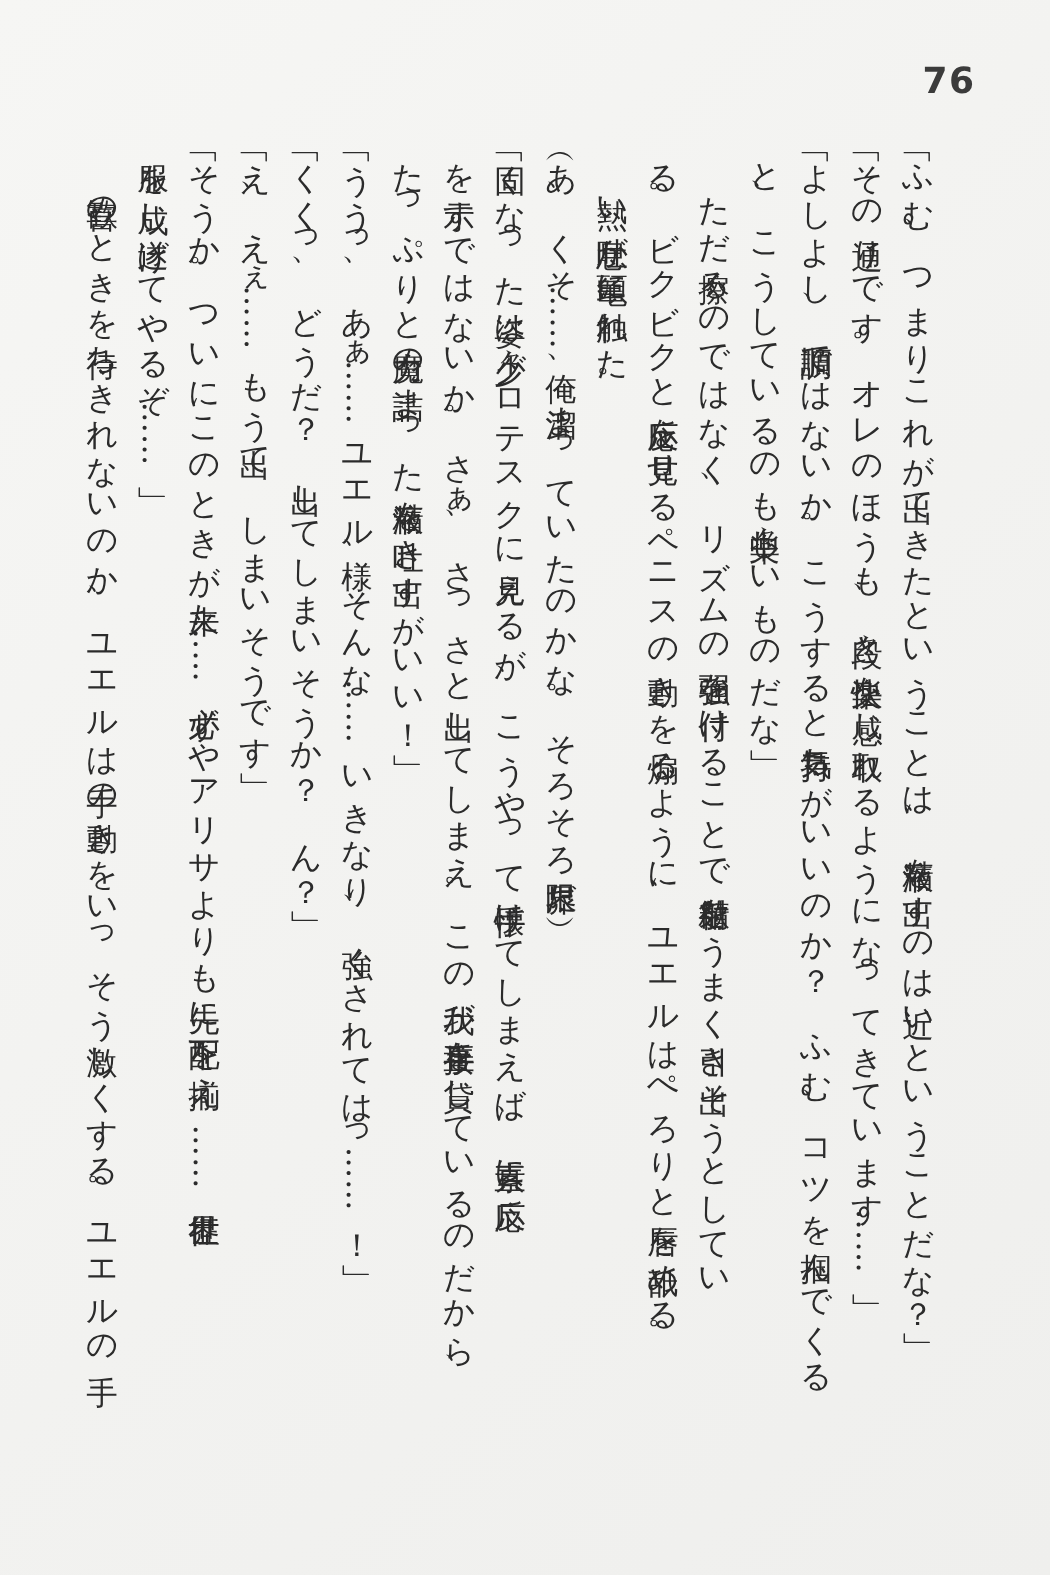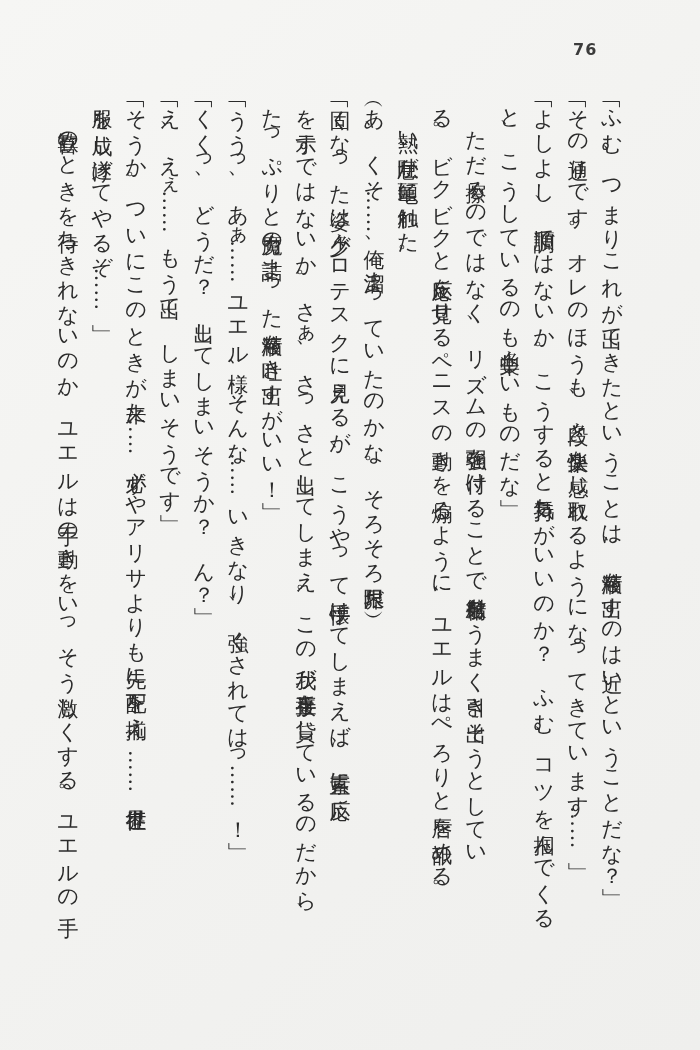--- a/index.html
+++ b/index.html
@@ -9,23 +9,23 @@
   .page {
     position: relative;
     width: 700px;
     height: 1050px;
     background: linear-gradient(135deg, #f6f6f4 0%, #f2f2f0 55%, #efefed 100%);
     overflow: hidden;
   }
   .page-number {
     position: absolute;
     top: 40px;
-    left: 573px;
+    left: 615px;
     font-family: "DejaVu Sans", "Liberation Sans", sans-serif;
-    font-size: 16px;
+    font-size: 24px;
     font-weight: 600;
     letter-spacing: 1px;
     color: #3b3b3b;
   }
   .text-block {
     position: absolute;
     top: 94px;
     right: 71px;
     height: 890px;
     writing-mode: vertical-rl;

